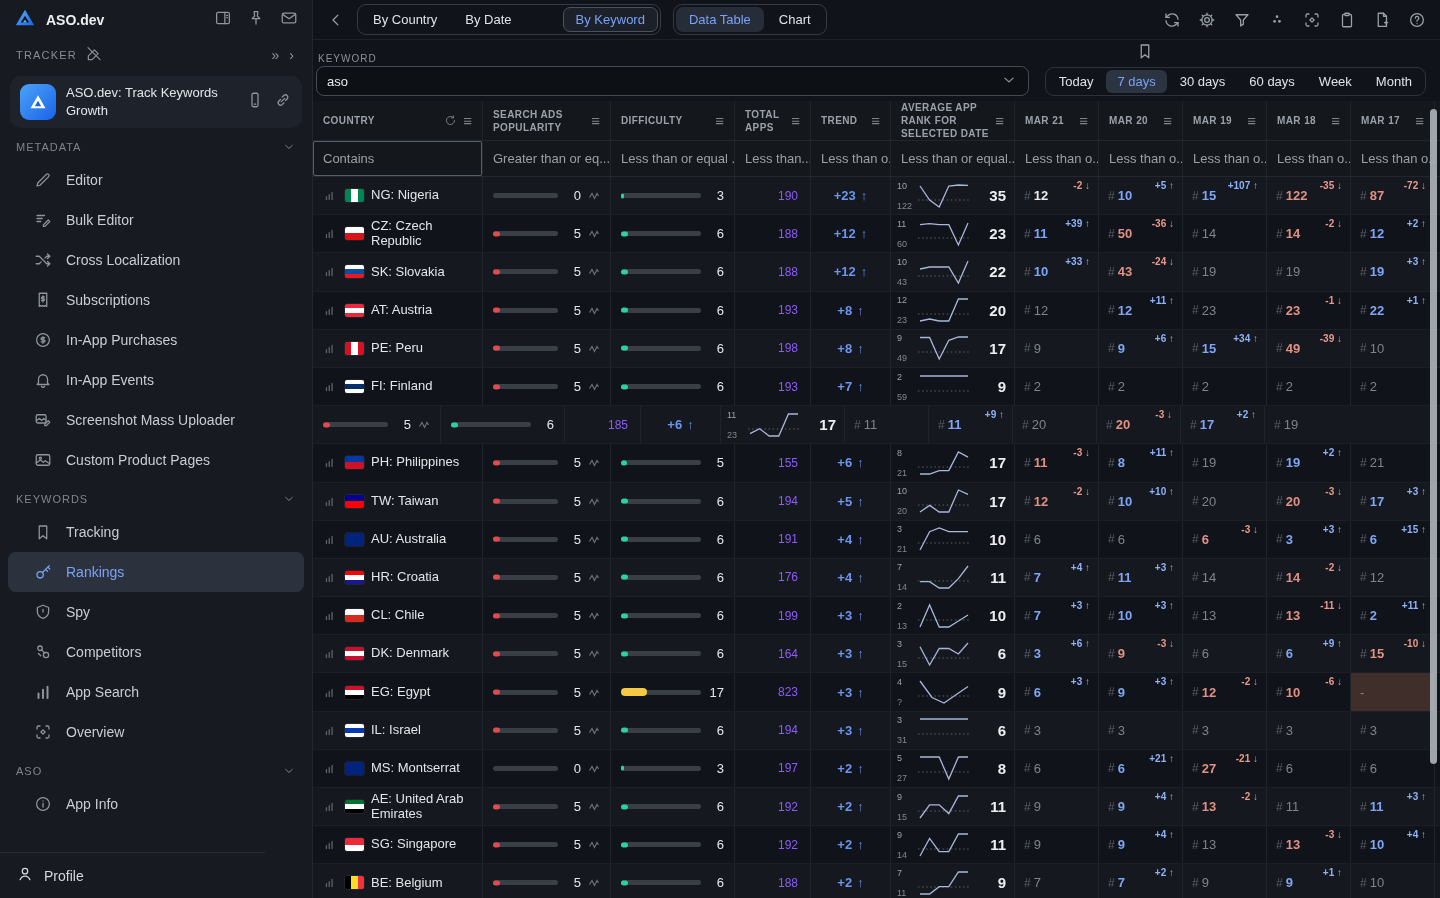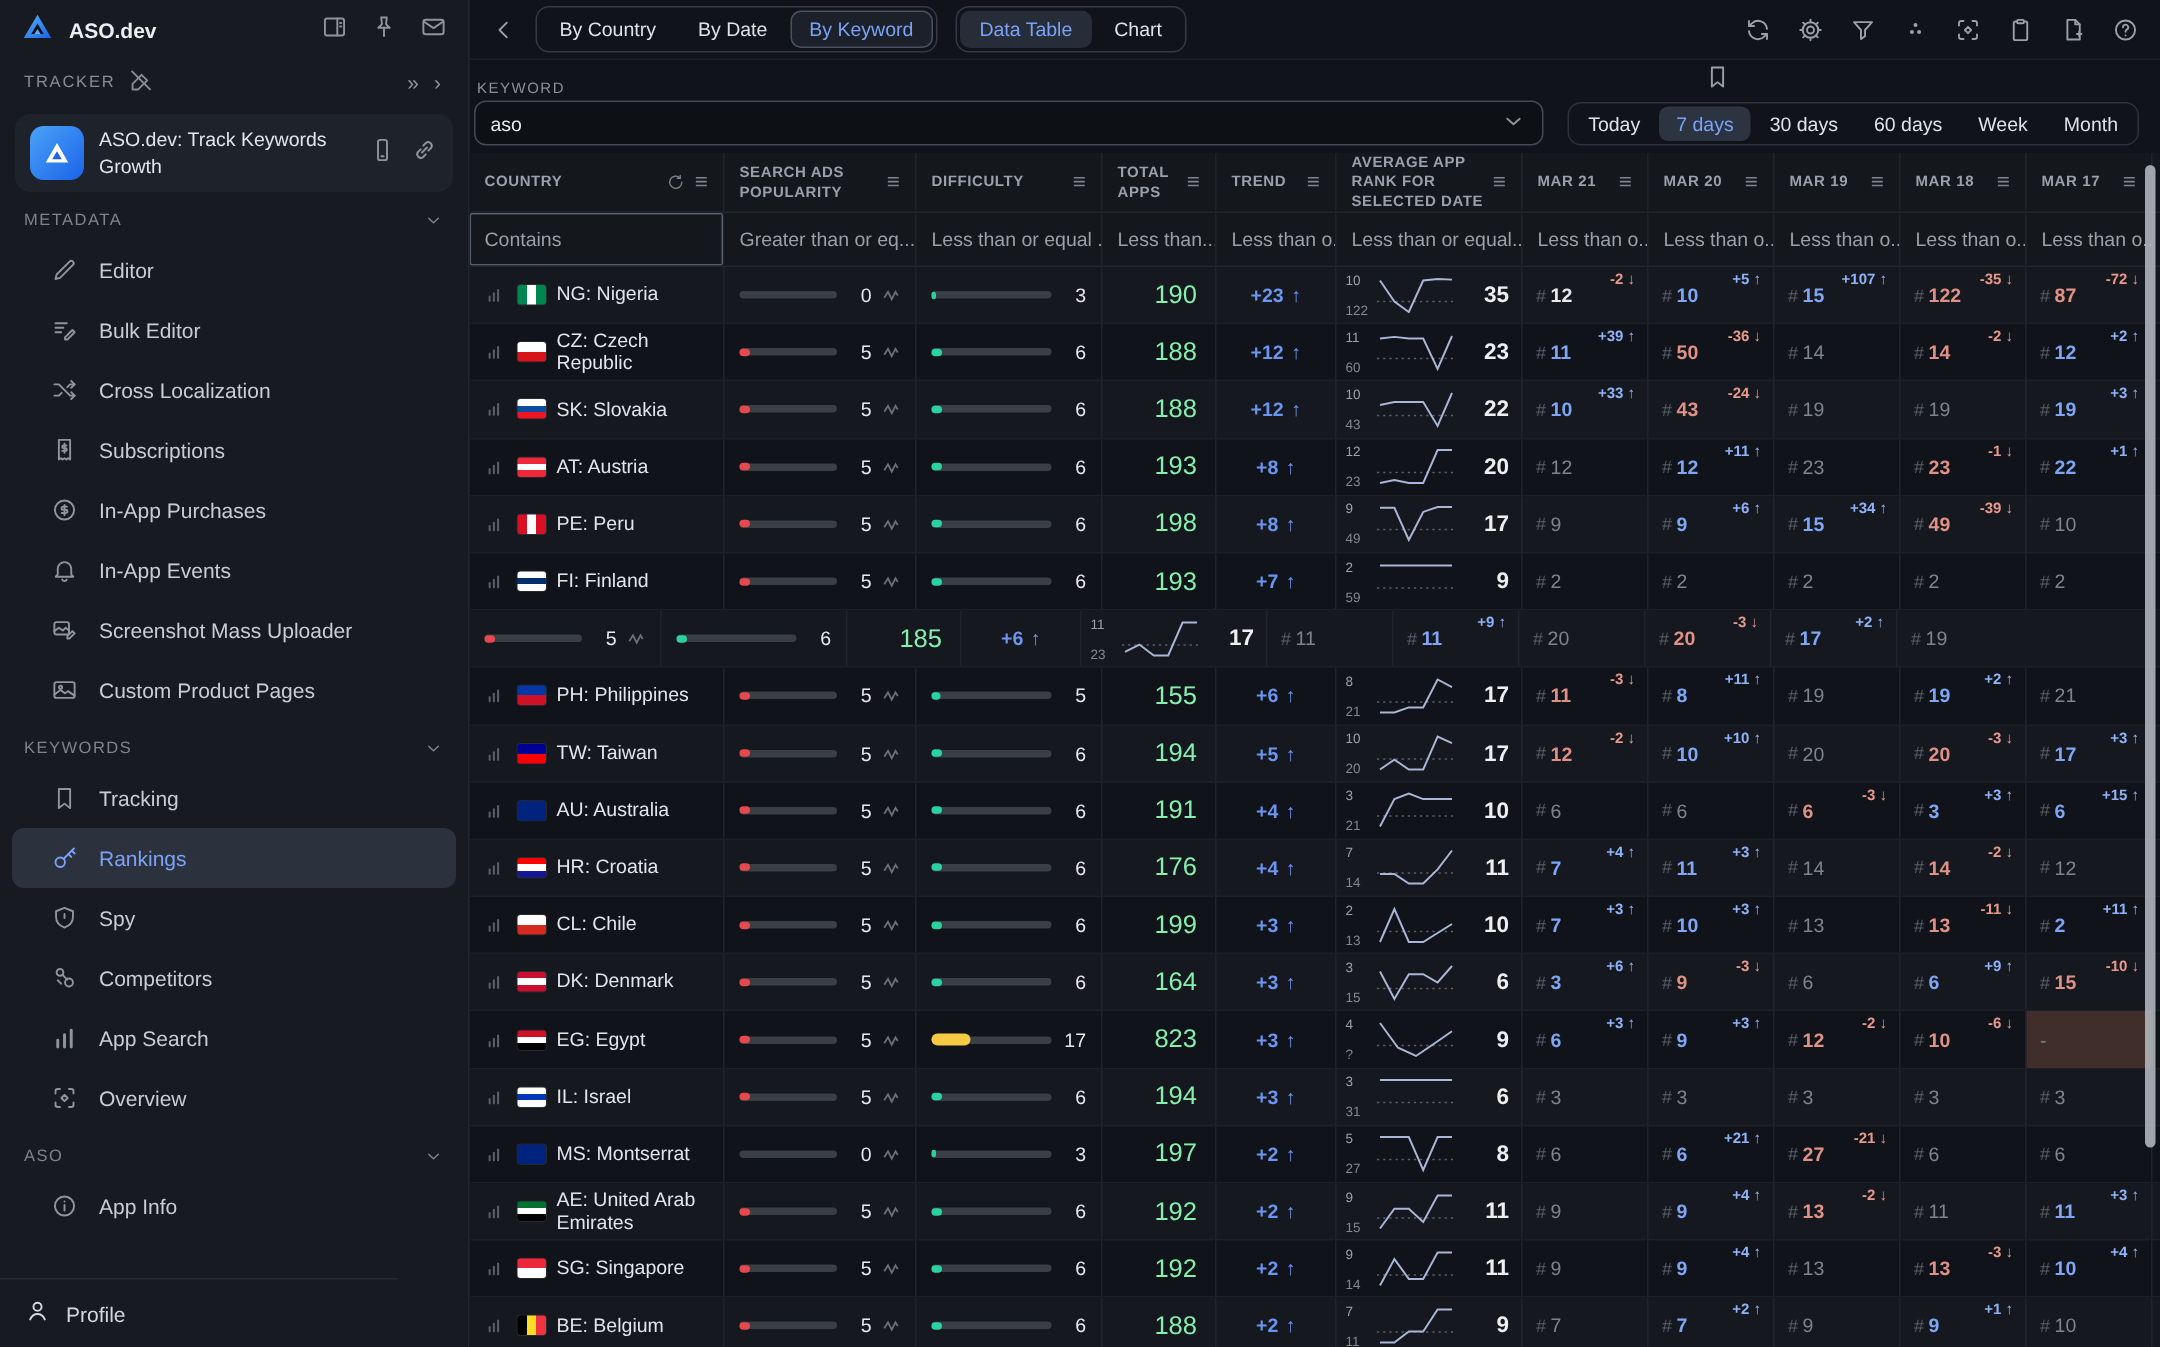--- a/index.html
+++ b/index.html
@@ -36,21 +36,21 @@
     border-top:1px solid #262a31; display:flex; align-items:center; gap:10px; padding:0 16px;
     color:#d4d7dc; font-size:14px; }
 
   
   .main { flex:1; display:flex; flex-direction:column; background:#101319; min-width:0; }
   .topbar { height:40px; display:flex; align-items:center; padding:0 14px; gap:12px;
     border-bottom:1px solid #1e2228; flex:none; }
   .backbtn { color:#9aa0a8; display:flex; }
   .tabgrp { display:flex; border:1px solid #343a43; border-radius:9px; padding:2px; gap:2px; }
   .tab { padding:4px 12px; font-size:13px; color:#dfe3e8; border-radius:7px; border:1px solid transparent; cursor:pointer; }
-  .tab.sel-border { color:#7aa2f7; border-color:#4a5160; background:#1c2129; }
+  .tab.sel-border { color:#7aa2f7; border-color:#4a5160; background:#1c2129;margin-left:36px; }
   .tab.sel-fill { color:#7aa2f7; background:#262d38; }
   .tb-sp { flex:1; }
   .tb-icons { display:flex; gap:17px; color:#9aa0a8; align-items:center; }
   .tb-icons .tbi { display:flex; cursor:pointer; }
 
   .kw-area { padding:2px 14px 5px 3px; flex:none; }
   .kw-top { width:838px; display:flex; align-items:flex-end; justify-content:space-between; padding:0 0 2px 0; }
   .kw-label { font-size:10px; letter-spacing:1px; color:#8b9099; padding-left:2px; }
   .kw-row { display:flex; align-items:center; }
   .kw-input { width:838px; height:30px; border:1px solid #454a52; border-radius:8px; background:#0d1014;
@@ -78,21 +78,21 @@
   .trow { height:38.2px; border-bottom:1px solid #1b1f26; }
   .trow:nth-child(odd) { background:#15181e; }
   .ccell { display:flex; align-items:center; gap:7px; }
   .cname { font-size:13px; color:#e2e5e9; line-height:1.15; }
   .flag { width:19px; height:13px; border-radius:2px; flex:none; box-shadow:0 0 0 .5px rgba(255,255,255,.12); }
   .barcell { display:flex; align-items:center; gap:7px; }
   .track { flex:1; height:5px; border-radius:3px; background:#3a3e45; position:relative; }
   .dot { position:absolute; left:0; top:50%; transform:translateY(-50%); border-radius:4px; }
   .bval { font-size:13px; color:#e6e8ea; min-width:16px; text-align:right; }
   .zz { color:#6a7077; display:flex; }
-  .numcell { display:flex; align-items:center; justify-content:flex-end; font-size:17px; color:#86efac; padding-right:12px; }
+  .numcell { display:flex; align-items:center; justify-content:flex-end; font-size:12px; color:#8b5cf6; padding-right:12px; }
   .trendcell { display:flex; align-items:center; justify-content:center; font-size:13px; color:#6b95ee; font-weight:600; gap:5px; padding-right:10px; }
   .avgcell { display:flex; align-items:center; gap:4px; padding:0 8px 0 6px; }
   .mm { display:flex; flex-direction:column; justify-content:space-between; height:30px; font-size:9px; width:15px; flex:none; }
   .mm .mn{ color:#9da2a9; } .mm .mx{ color:#83878e; }
   .avgv { flex:1; text-align:right; font-size:15px; font-weight:700; color:#eceef0; }
   .rcell { position:relative; display:flex; align-items:center; gap:3px; padding-left:9px; }
   .hash { color:#595f68; font-size:12px; }
   .rnum { font-size:13px; font-weight:600; }
   .rnum.gray{ color:#7e848d; font-weight:400; } .rnum.blue{ color:#7ea6f4; }
   .rnum.red{ color:#e09186; } .rnum.white{ color:#e8eaed; }

